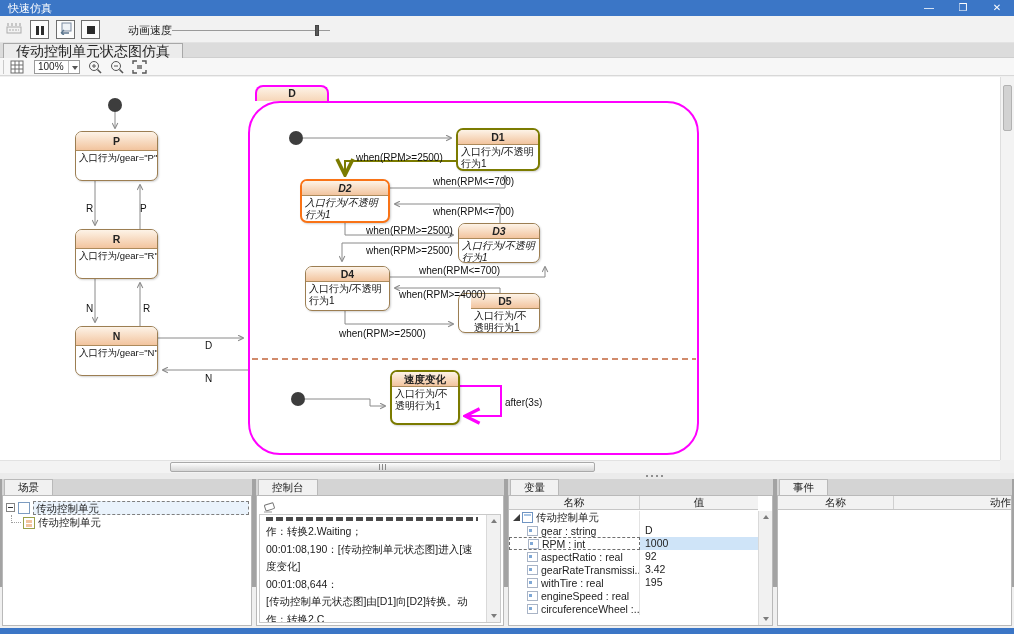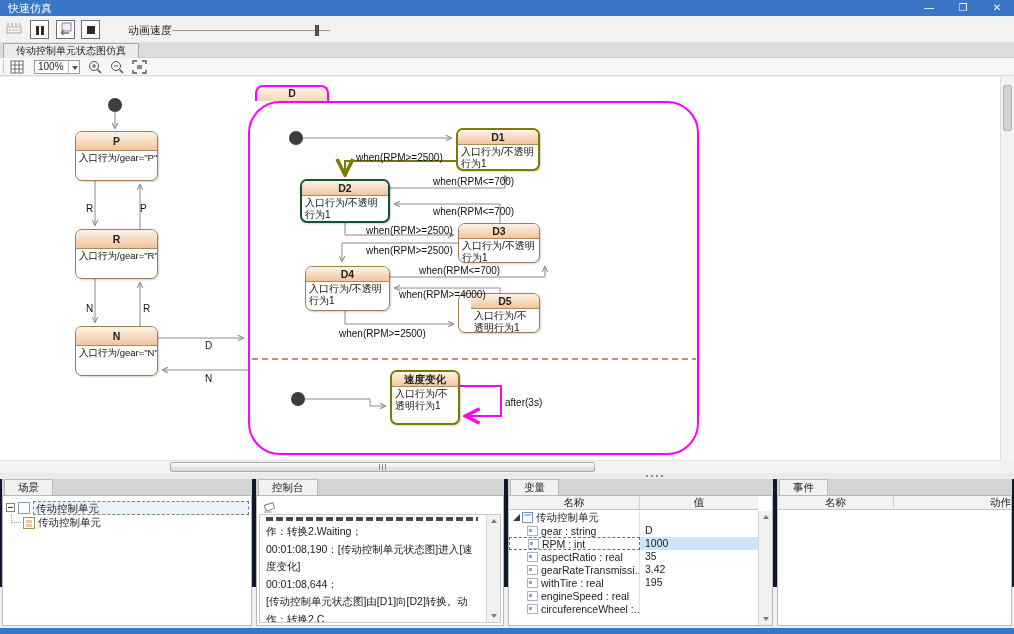--- a/index.html
+++ b/index.html
@@ -17,55 +17,55 @@
   .toolbar { position:absolute; left:0; top:16px; right:0; height:27px; background:#f2f2f2; border-bottom:1px solid #e3e3e3; }
   .tbtn { position:absolute; top:4px; width:19px; height:19px; background:#fcfcfc; border:1px solid #6e6e6e; display:flex; align-items:center; justify-content:center; }
   .tbtn.noborder { border:none; background:transparent; }
   .pause-bars span { display:inline-block; width:3px; height:9px; background:#2b2b2b; margin:0 1px; }
   .stop-square { width:8px; height:8px; background:#2b2b2b; }
   .speed-label { position:absolute; left:128px; top:7px; font-size:11px; }
   .slider-track { position:absolute; left:172px; top:14px; width:158px; height:1px; background:#9a9a9a; }
   .slider-thumb { position:absolute; left:315px; top:9px; width:4px; height:11px; background:#5a5a5a; border:1px solid #444; }
   
   .tabrow { position:absolute; left:0; top:43px; right:0; height:15px; background:#dcdcdc; border-bottom:1px solid #cfcfcf; }
-  .doc-tab { position:absolute; left:3px; top:0; height:15px; padding:0 12px; background:#ececec; border:1px solid #a8a8a8; border-bottom:none; font-size:10px; line-height:14px; }
+  .doc-tab { position:absolute; left:3px; top:0; height:15px; padding:0 12px; background:#ececec; border:1px solid #a8a8a8; border-bottom:none; font-size:14px; line-height:14px; }
   
   .canvas-toolbar { position:absolute; left:0; top:58px; right:0; height:18px; background:#f7f7f7; border-bottom:1px solid #d8d8d8; }
   .ct-div { position:absolute; left:3px; top:2px; width:1px; height:14px; background:#c9c9c9; }
   .ct-icon { position:absolute; top:2px; }
   .zoom-select { position:absolute; left:34px; top:2px; width:46px; height:14px; background:#fff; border:1px solid #9a9a9a; font-size:10px; line-height:12px; padding-left:3px; }
   .zoom-select .arrow { position:absolute; right:0; top:0; width:11px; height:12px; border-left:1px solid #bbb; }
   .zoom-select .arrow::after { content:""; position:absolute; left:3px; top:5px; border-left:3px solid transparent; border-right:3px solid transparent; border-top:4px solid #555; }
   
   .canvas { position:absolute; left:0; top:77px; width:1000px; height:383px; background:#fff; overflow:hidden; }
   .wires { position:absolute; left:0; top:0; pointer-events:none; }
   .state { position:absolute; background:#fff; border:1px solid #9c7e52; border-radius:7px; box-shadow:1px 1px 2px rgba(0,0,0,.18); overflow:hidden; font-size:10px; }
   .state .hd { background:linear-gradient(#fdf3e7,#f2c49e); border-bottom:1px solid #ac8a5c; text-align:center; font-weight:bold; font-size:10.5px; color:#222; }
   .hd.big { height:19px; line-height:18px; }
   .hd.small { height:15px; line-height:14px; }
   .state .bd { padding:1px 3px; line-height:11.5px; color:#111; }
   .bd.nowrap { white-space:nowrap; font-size:9.5px; }
-  .hl-m { border:2px solid #14532d; }
+  .hl-m { border:2px solid #f97316;font-style:italic; }
   .hl-o { border:2px solid #7b7b00; }
   .comp { position:absolute; left:248px; top:24px; width:451px; height:354px; border:2px solid #ff00ff; border-radius:32px; background:#fff; }
   .comp-tab { position:absolute; left:255px; top:8px; width:74px; height:16px; background:linear-gradient(#fdf3e7,#f6d6b8); border:2px solid #ff00ff; border-bottom:none; border-radius:8px 8px 0 0; text-align:center; font-size:10.5px; line-height:13px; font-weight:bold; }
   .tl { position:absolute; font-size:10px; white-space:nowrap; color:#111; }
   
   .vscroll { position:absolute; right:0; top:77px; width:14px; height:383px; background:#f3f3f3; border-left:1px solid #dedede; }
   .vthumb { position:absolute; left:2px; top:8px; width:9px; height:46px; background:#d2d2d2; border:1px solid #b2b2b2; border-radius:2px; }
   .hscroll { position:absolute; left:0; top:460px; width:1000px; height:13px; background:#f3f3f3; border-top:1px solid #e2e2e2; }
   .hthumb { position:absolute; left:170px; top:1px; width:425px; height:10px; background:linear-gradient(#fdfdfd,#d6d6d6); border:1px solid #a9a9a9; border-radius:2px; display:flex; align-items:center; justify-content:center; gap:2px; }
   .hthumb i { display:block; width:1px; height:6px; background:#8a8a8a; }
   .hcorner { position:absolute; right:0; top:460px; width:14px; height:13px; background:#f0f0f0; }
   
   .hsplit { position:absolute; left:0; top:473px; right:0; height:6px; background:#ebebeb; }
   .hsplit .dots { position:absolute; left:646px; top:2px; display:flex; gap:3px; }
   .hsplit .dots i { width:2px; height:2px; background:#8f8f8f; }
   
-  .panels { position:absolute; left:0; top:479px; right:0; height:108px; background:#0f172a; }
+  .panels { position:absolute; left:0; top:479px; right:0; height:108px; background:#a3a3a3; }
   .panel { position:absolute; top:0; height:149px; }
   .ptab { position:absolute; left:2px; top:0; height:16px; padding:0 13px; background:#f1f1f1; border:1px solid #b9b9b9; border-bottom:none; font-size:10.5px; line-height:15px; z-index:2; }
   .pstrip { position:absolute; left:0; top:0; right:0; height:16px; background:#d4d4d4; }
   .pcontent { position:absolute; left:0; top:16px; right:0; bottom:2px; background:#fff; border:1px solid #b9b9b9; overflow:hidden; }
   
   .trow { display:flex; align-items:center; height:15px; font-size:10.5px; }
   .expander { position:relative; width:9px; height:9px; border:1px solid #848484; background:#fff; margin:0 3px 0 3px; flex:none; }
   .expander::after { content:""; position:absolute; left:1px; right:1px; top:3px; height:1px; background:#333; }
   .nicon { position:relative; width:12px; height:12px; background:#fff; border:1px solid #7d9cc0; margin-right:3px; flex:none; }
   .nicon.diag { border-color:#9aa04a; }
@@ -242,21 +242,21 @@
   </div>
 
   <div class="state hl-o" style="left:456px; top:51px; width:84px; height:43px;">
     <div class="hd small">D1</div>
     <div class="bd">入口行为/不透明行为1</div>
   </div>
   <div class="state hl-m" style="left:300px; top:102px; width:90px; height:44px;">
     <div class="hd small">D2</div>
     <div class="bd">入口行为/不透明行为1</div>
   </div>
-  <div class="state" style="left:458px; top:146px; width:82px; height:40px;">
+  <div class="state" style="left:458px; top:146px; width:82px; height:40px;font-style:italic;">
     <div class="hd small">D3</div>
     <div class="bd">入口行为/不透明行为1</div>
   </div>
   <div class="state" style="left:305px; top:189px; width:85px; height:45px;">
     <div class="hd small">D4</div>
     <div class="bd">入口行为/不透明行为1</div>
   </div>
   <div class="state" style="left:458px; top:216px; width:82px; height:40px;padding-left:12px;">
     <div class="hd small">D5</div>
     <div class="bd">入口行为/不透明行为1</div>
@@ -381,21 +381,21 @@
               <span class="vicon field"></span>
               <span>RPM : int</span>
             </span>
           <span class="vc sel">1000</span>
         </div>
         <div class="vrow">
           <span class="nc">
               <span class="vicon field"></span>
               <span>aspectRatio : real</span>
             </span>
-          <span class="vc">35</span>
+          <span class="vc">92</span>
         </div>
         <div class="vrow">
           <span class="nc">
               <span class="vicon field"></span>
               <span>gearRateTransmissi...</span>
             </span>
           <span class="vc">3.42</span>
         </div>
         <div class="vrow">
           <span class="nc">

